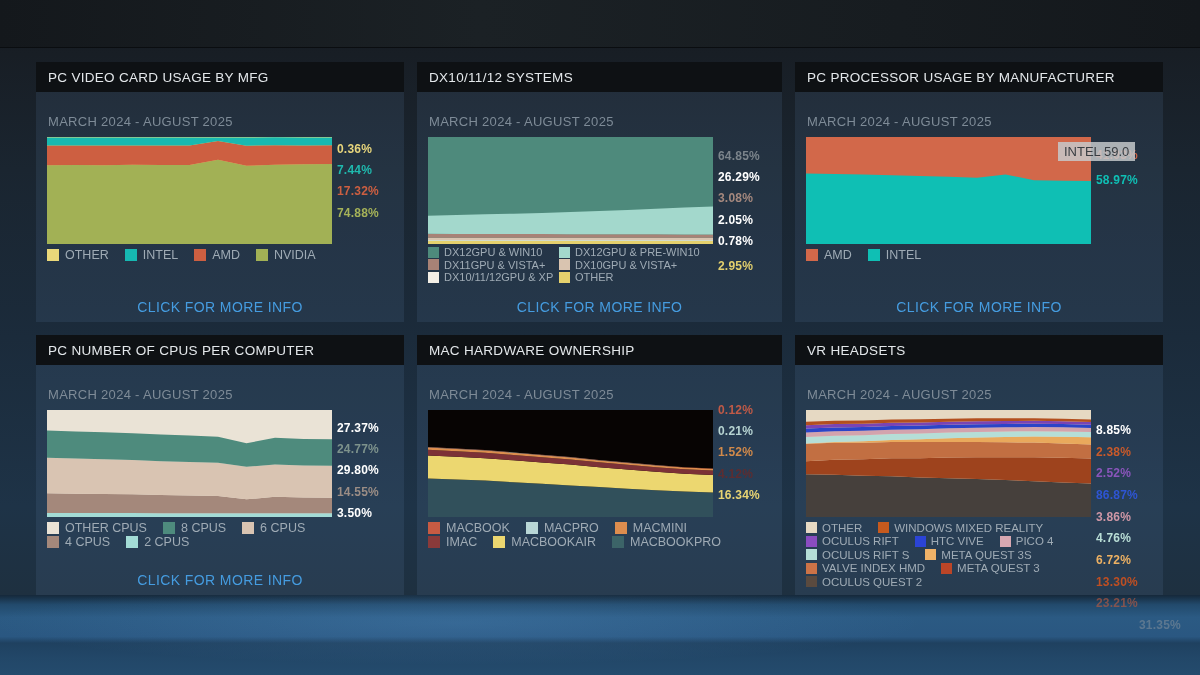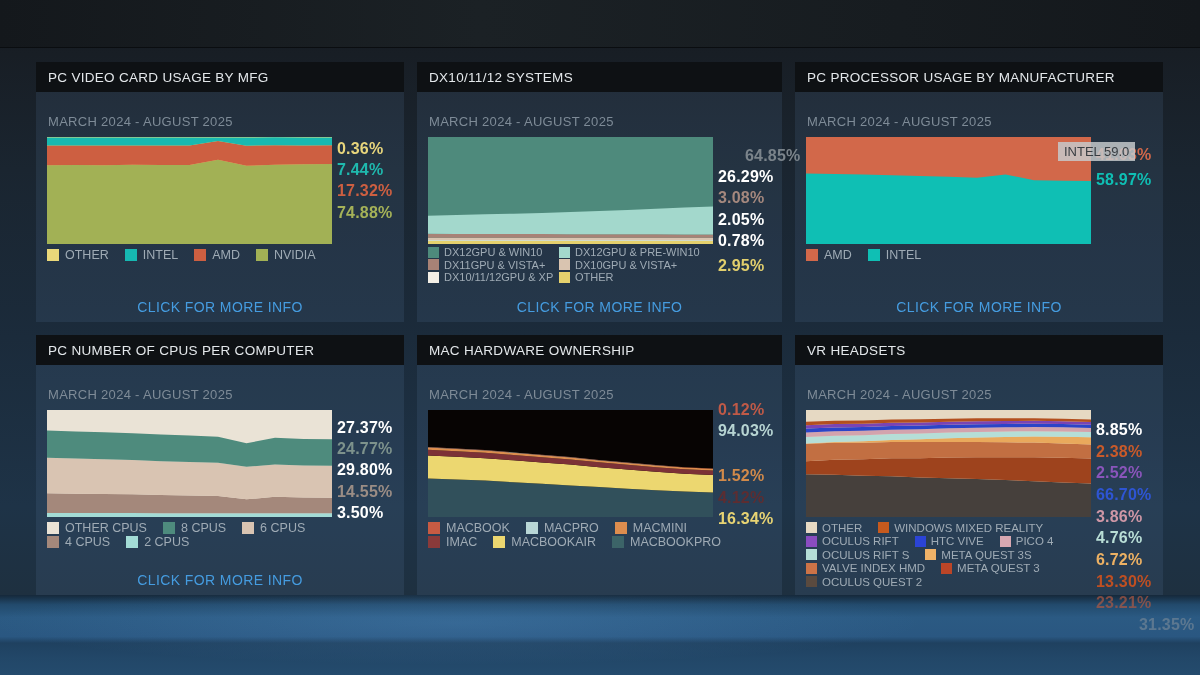--- a/index.html
+++ b/index.html
@@ -16,21 +16,21 @@
   .grid{position:absolute;left:36px;top:62px;z-index:2;display:grid;
         grid-template-columns:368px 365px 368px;grid-template-rows:260px 260px;gap:13px;}
   .panel{position:relative;overflow:visible;}
   .panel-title{height:30px;background:#0e1114;color:#e3e7ea;font-size:13.5px;letter-spacing:.3px;
         display:flex;align-items:center;padding-left:12px;box-sizing:border-box;}
   .panel-body{position:absolute;left:0;top:30px;right:0;height:230px;
         background:rgba(108,150,192,0.13);}
   .date{position:absolute;left:12px;top:22px;color:#7e8b97;font-size:13px;letter-spacing:.3px;}
   .plot{position:absolute;left:11px;top:45px;width:285px;height:107px;display:block;}
   .values{position:absolute;left:301px;top:45px;width:75px;z-index:4;}
-  .value-row{height:21.4px;display:flex;align-items:center;font-size:16px;font-weight:700;letter-spacing:.2px;}
+  .value-row{height:21.4px;display:flex;align-items:center;font-size:12px;font-weight:700;letter-spacing:.2px;}
   .legend{position:absolute;left:11px;top:156px;color:#9fabb5;font-size:12.5px;}
   .legend-row{display:flex;align-items:center;height:14px;}
   .legend-item{display:flex;align-items:center;margin-right:16px;white-space:nowrap;}
   .swatch{display:inline-block;width:12px;height:12px;margin-right:6px;flex:0 0 auto;}
   .link{position:absolute;left:0;right:0;top:207px;text-align:center;color:#459ce0;
         font-size:14px;letter-spacing:.4px;cursor:pointer;}
   .tooltip{position:absolute;left:263px;top:50px;z-index:5;background:rgba(198,201,204,0.84);
         color:#383d42;font-size:13px;padding:2px 6px;white-space:nowrap;}
   
   .panel-gpu .values{top:46px;}
@@ -103,21 +103,21 @@
           <div class="date">MARCH 2024 - AUGUST 2025</div>
           <svg class="plot" viewBox="0 0 100 100" preserveAspectRatio="none">
             <rect x="0" y="0" width="100" height="100" fill="#4e8a7c"></rect>
             <polygon points="0.00,97.00 10.00,97.00 20.00,97.00 30.00,97.00 40.00,97.00 50.00,97.00 60.00,97.00 70.00,97.00 80.00,97.00 90.00,97.00 100.00,97.05 100.00,100.00 90.00,100.00 80.00,100.00 70.00,100.00 60.00,100.00 50.00,100.00 40.00,100.00 30.00,100.00 20.00,100.00 10.00,100.00 0.00,100.00" fill="#e5d16d"></polygon>
             <polygon points="0.00,96.20 10.00,96.20 20.00,96.20 30.00,96.20 40.00,96.20 50.00,96.20 60.00,96.20 70.00,96.20 80.00,96.20 90.00,96.20 100.00,96.27 100.00,97.05 90.00,97.00 80.00,97.00 70.00,97.00 60.00,97.00 50.00,97.00 40.00,97.00 30.00,97.00 20.00,97.00 10.00,97.00 0.00,97.00" fill="#f3efe6"></polygon>
             <polygon points="0.00,94.10 10.00,94.10 20.00,94.10 30.00,94.10 40.00,94.15 50.00,94.15 60.00,94.15 70.00,94.15 80.00,94.15 90.00,94.15 100.00,94.22 100.00,96.27 90.00,96.20 80.00,96.20 70.00,96.20 60.00,96.20 50.00,96.20 40.00,96.20 30.00,96.20 20.00,96.20 10.00,96.20 0.00,96.20" fill="#d9c4b0"></polygon>
             <polygon points="0.00,90.50 10.00,90.60 20.00,90.60 30.00,90.70 40.00,90.75 50.00,90.85 60.00,90.85 70.00,90.95 80.00,91.00 90.00,91.05 100.00,91.14 100.00,94.22 90.00,94.15 80.00,94.15 70.00,94.15 60.00,94.15 50.00,94.15 40.00,94.15 30.00,94.10 20.00,94.10 10.00,94.10 0.00,94.10" fill="#a88276"></polygon>
             <polygon points="0.00,73.50 10.00,73.00 20.00,72.30 30.00,71.70 40.00,70.95 50.00,70.15 60.00,69.15 70.00,68.15 80.00,67.00 90.00,65.85 100.00,64.85 100.00,91.14 90.00,91.05 80.00,91.00 70.00,90.95 60.00,90.85 50.00,90.85 40.00,90.75 30.00,90.70 20.00,90.60 10.00,90.60 0.00,90.50" fill="#a3d8cc"></polygon>
           </svg>
           <div class="values">
-            <div class="value-row" style="color: rgb(123, 132, 139); margin-left: 27px;">64.85%</div>
+            <div class="value-row" style="color: rgb(123, 132, 139);">64.85%</div>
             <div class="value-row" style="color: rgb(255, 255, 255);">26.29%</div>
             <div class="value-row" style="color: rgb(165, 136, 126);">3.08%</div>
             <div class="value-row" style="color: rgb(255, 255, 255);">2.05%</div>
             <div class="value-row" style="color: rgb(255, 255, 255); text-align: center;">0.78%</div>
             <div class="value-row" style="color: rgb(226, 207, 109);">2.95%</div>
           </div>
           <div class="legend">
             <div class="legend-row">
               <span class="legend-item">
                 <span class="swatch" style="background: rgb(78, 138, 124);"></span>
@@ -235,22 +235,22 @@
             <rect x="0" y="0" width="100" height="100" fill="#070403"></rect>
             <polygon points="0.00,64.00 10.00,65.00 20.00,66.00 30.00,67.50 40.00,69.00 50.00,70.50 60.00,72.00 70.00,73.50 80.00,75.00 90.00,76.20 100.00,77.00 100.00,100.00 90.00,100.00 80.00,100.00 70.00,100.00 60.00,100.00 50.00,100.00 40.00,100.00 30.00,100.00 20.00,100.00 10.00,100.00 0.00,100.00" fill="#31505b"></polygon>
             <polygon points="0.00,42.50 10.00,43.80 20.00,45.00 30.00,47.00 40.00,49.00 50.00,51.00 60.00,53.50 70.00,55.70 80.00,57.80 90.00,59.60 100.00,60.66 100.00,77.00 90.00,76.20 80.00,75.00 70.00,73.50 60.00,72.00 50.00,70.50 40.00,69.00 30.00,67.50 20.00,66.00 10.00,65.00 0.00,64.00" fill="#ecd770"></polygon>
             <polygon points="0.00,37.20 10.00,38.60 20.00,39.90 30.00,42.00 40.00,44.10 50.00,46.20 60.00,48.90 70.00,51.20 80.00,53.45 90.00,55.40 100.00,56.54 100.00,60.66 90.00,59.60 80.00,57.80 70.00,55.70 60.00,53.50 50.00,51.00 40.00,49.00 30.00,47.00 20.00,45.00 10.00,43.80 0.00,42.50" fill="#7c3136"></polygon>
             <polygon points="0.00,35.10 10.00,36.55 20.00,37.90 30.00,40.05 40.00,42.20 50.00,44.35 60.00,47.15 70.00,49.50 80.00,51.85 90.00,53.85 100.00,55.02 100.00,56.54 90.00,55.40 80.00,53.45 70.00,51.20 60.00,48.90 50.00,46.20 40.00,44.10 30.00,42.00 20.00,39.90 10.00,38.60 0.00,37.20" fill="#dd8d4e"></polygon>
             <polygon points="0.00,34.80 10.00,36.26 20.00,37.62 30.00,39.78 40.00,41.94 50.00,44.10 60.00,46.91 70.00,49.27 80.00,51.63 90.00,53.64 100.00,54.81 100.00,55.02 90.00,53.85 80.00,51.85 70.00,49.50 60.00,47.15 50.00,44.35 40.00,42.20 30.00,40.05 20.00,37.90 10.00,36.55 0.00,35.10" fill="#b9d7d6"></polygon>
             <polygon points="0.00,34.60 10.00,36.07 20.00,37.44 30.00,39.61 40.00,41.78 50.00,43.95 60.00,46.77 70.00,49.13 80.00,51.50 90.00,53.52 100.00,54.69 100.00,54.81 90.00,53.64 80.00,51.63 70.00,49.27 60.00,46.91 50.00,44.10 40.00,41.94 30.00,39.78 20.00,37.62 10.00,36.26 0.00,34.80" fill="#c75b43"></polygon>
           </svg>
           <div class="values">
             <div class="value-row" style="color: rgb(192, 90, 71);">0.12%</div>
-            <div class="value-row" style="color: rgb(183, 212, 210);">94.03%</div>
-            <div class="value-row" style="color: rgb(210, 138, 74); margin-top: 24px;">1.52%</div>
+            <div class="value-row" style="color: rgb(183, 212, 210);">0.21%</div>
+            <div class="value-row" style="color: rgb(210, 138, 74);">1.52%</div>
             <div class="value-row" style="color: rgb(93, 45, 49);">4.12%</div>
             <div class="value-row" style="color: rgb(232, 212, 115);">16.34%</div>
           </div>
           <div class="legend">
             <div class="legend-row">
               <span class="legend-item">
                 <span class="swatch" style="background: rgb(199, 91, 67);"></span>
                 <span>MACBOOK</span>
               </span>
               <span class="legend-item">
@@ -292,21 +292,21 @@
             <polygon points="0.00,25.20 10.00,24.00 20.00,23.50 30.00,22.40 40.00,21.90 50.00,21.10 60.00,20.50 70.00,20.10 80.00,19.75 90.00,20.05 100.00,20.66 100.00,25.42 90.00,24.90 80.00,24.70 70.00,25.20 60.00,25.70 50.00,26.40 40.00,27.40 30.00,28.00 20.00,29.30 10.00,29.90 0.00,31.20" fill="#b5ded7"></polygon>
             <polygon points="0.00,21.00 10.00,19.85 20.00,19.40 30.00,18.35 40.00,17.90 50.00,17.10 60.00,16.55 70.00,16.20 80.00,15.85 90.00,16.18 100.00,16.80 100.00,20.66 90.00,20.05 80.00,19.75 70.00,20.10 60.00,20.50 50.00,21.10 40.00,21.90 30.00,22.40 20.00,23.50 10.00,24.00 0.00,25.20" fill="#d3a3ad"></polygon>
             <polygon points="0.00,17.40 10.00,16.30 20.00,15.90 30.00,14.90 40.00,14.50 50.00,13.80 60.00,13.30 70.00,13.00 80.00,12.75 90.00,13.11 100.00,13.75 100.00,16.80 90.00,16.18 80.00,15.85 70.00,16.20 60.00,16.55 50.00,17.10 40.00,17.90 30.00,18.35 20.00,19.40 10.00,19.85 0.00,21.00" fill="#2b44c8"></polygon>
             <polygon points="0.00,14.20 10.00,13.20 20.00,12.85 30.00,11.90 40.00,11.60 50.00,10.95 60.00,10.55 70.00,10.30 80.00,10.15 90.00,10.56 100.00,11.23 100.00,13.75 90.00,13.11 80.00,12.75 70.00,13.00 60.00,13.30 50.00,13.80 40.00,14.50 30.00,14.90 20.00,15.90 10.00,16.30 0.00,17.40" fill="#7a44b4"></polygon>
             <polygon points="0.00,10.90 10.00,10.00 20.00,9.75 30.00,8.90 40.00,8.65 50.00,8.10 60.00,7.80 70.00,7.65 80.00,7.60 90.00,8.11 100.00,8.85 100.00,11.23 90.00,10.56 80.00,10.15 70.00,10.30 60.00,10.55 50.00,10.95 40.00,11.60 30.00,11.90 20.00,12.85 10.00,13.20 0.00,14.20" fill="#b34f1f"></polygon>
           </svg>
           <div class="values">
             <div class="value-row" style="color: rgb(255, 255, 255);">8.85%</div>
             <div class="value-row" style="color: rgb(201, 90, 42);">2.38%</div>
             <div class="value-row" style="color: rgb(138, 85, 187);">2.52%</div>
-            <div class="value-row" style="color: rgb(46, 85, 212);">66.70%</div>
+            <div class="value-row" style="color: rgb(46, 85, 212);">86.87%</div>
             <div class="value-row" style="color: rgb(207, 151, 166);">3.86%</div>
             <div class="value-row" style="color: rgb(185, 222, 214);">4.76%</div>
             <div class="value-row" style="color: rgb(237, 177, 99);">6.72%</div>
             <div class="value-row" style="color: rgb(191, 79, 34);">13.30%</div>
             <div class="value-row dim-65" style="color: rgb(184, 90, 65);">23.21%</div>
             <div class="value-row dim-5" style="color: rgb(141, 150, 158); margin-left: 43px;">31.35%</div>
           </div>
           <div class="legend">
             <div class="legend-row">
               <span class="legend-item">

